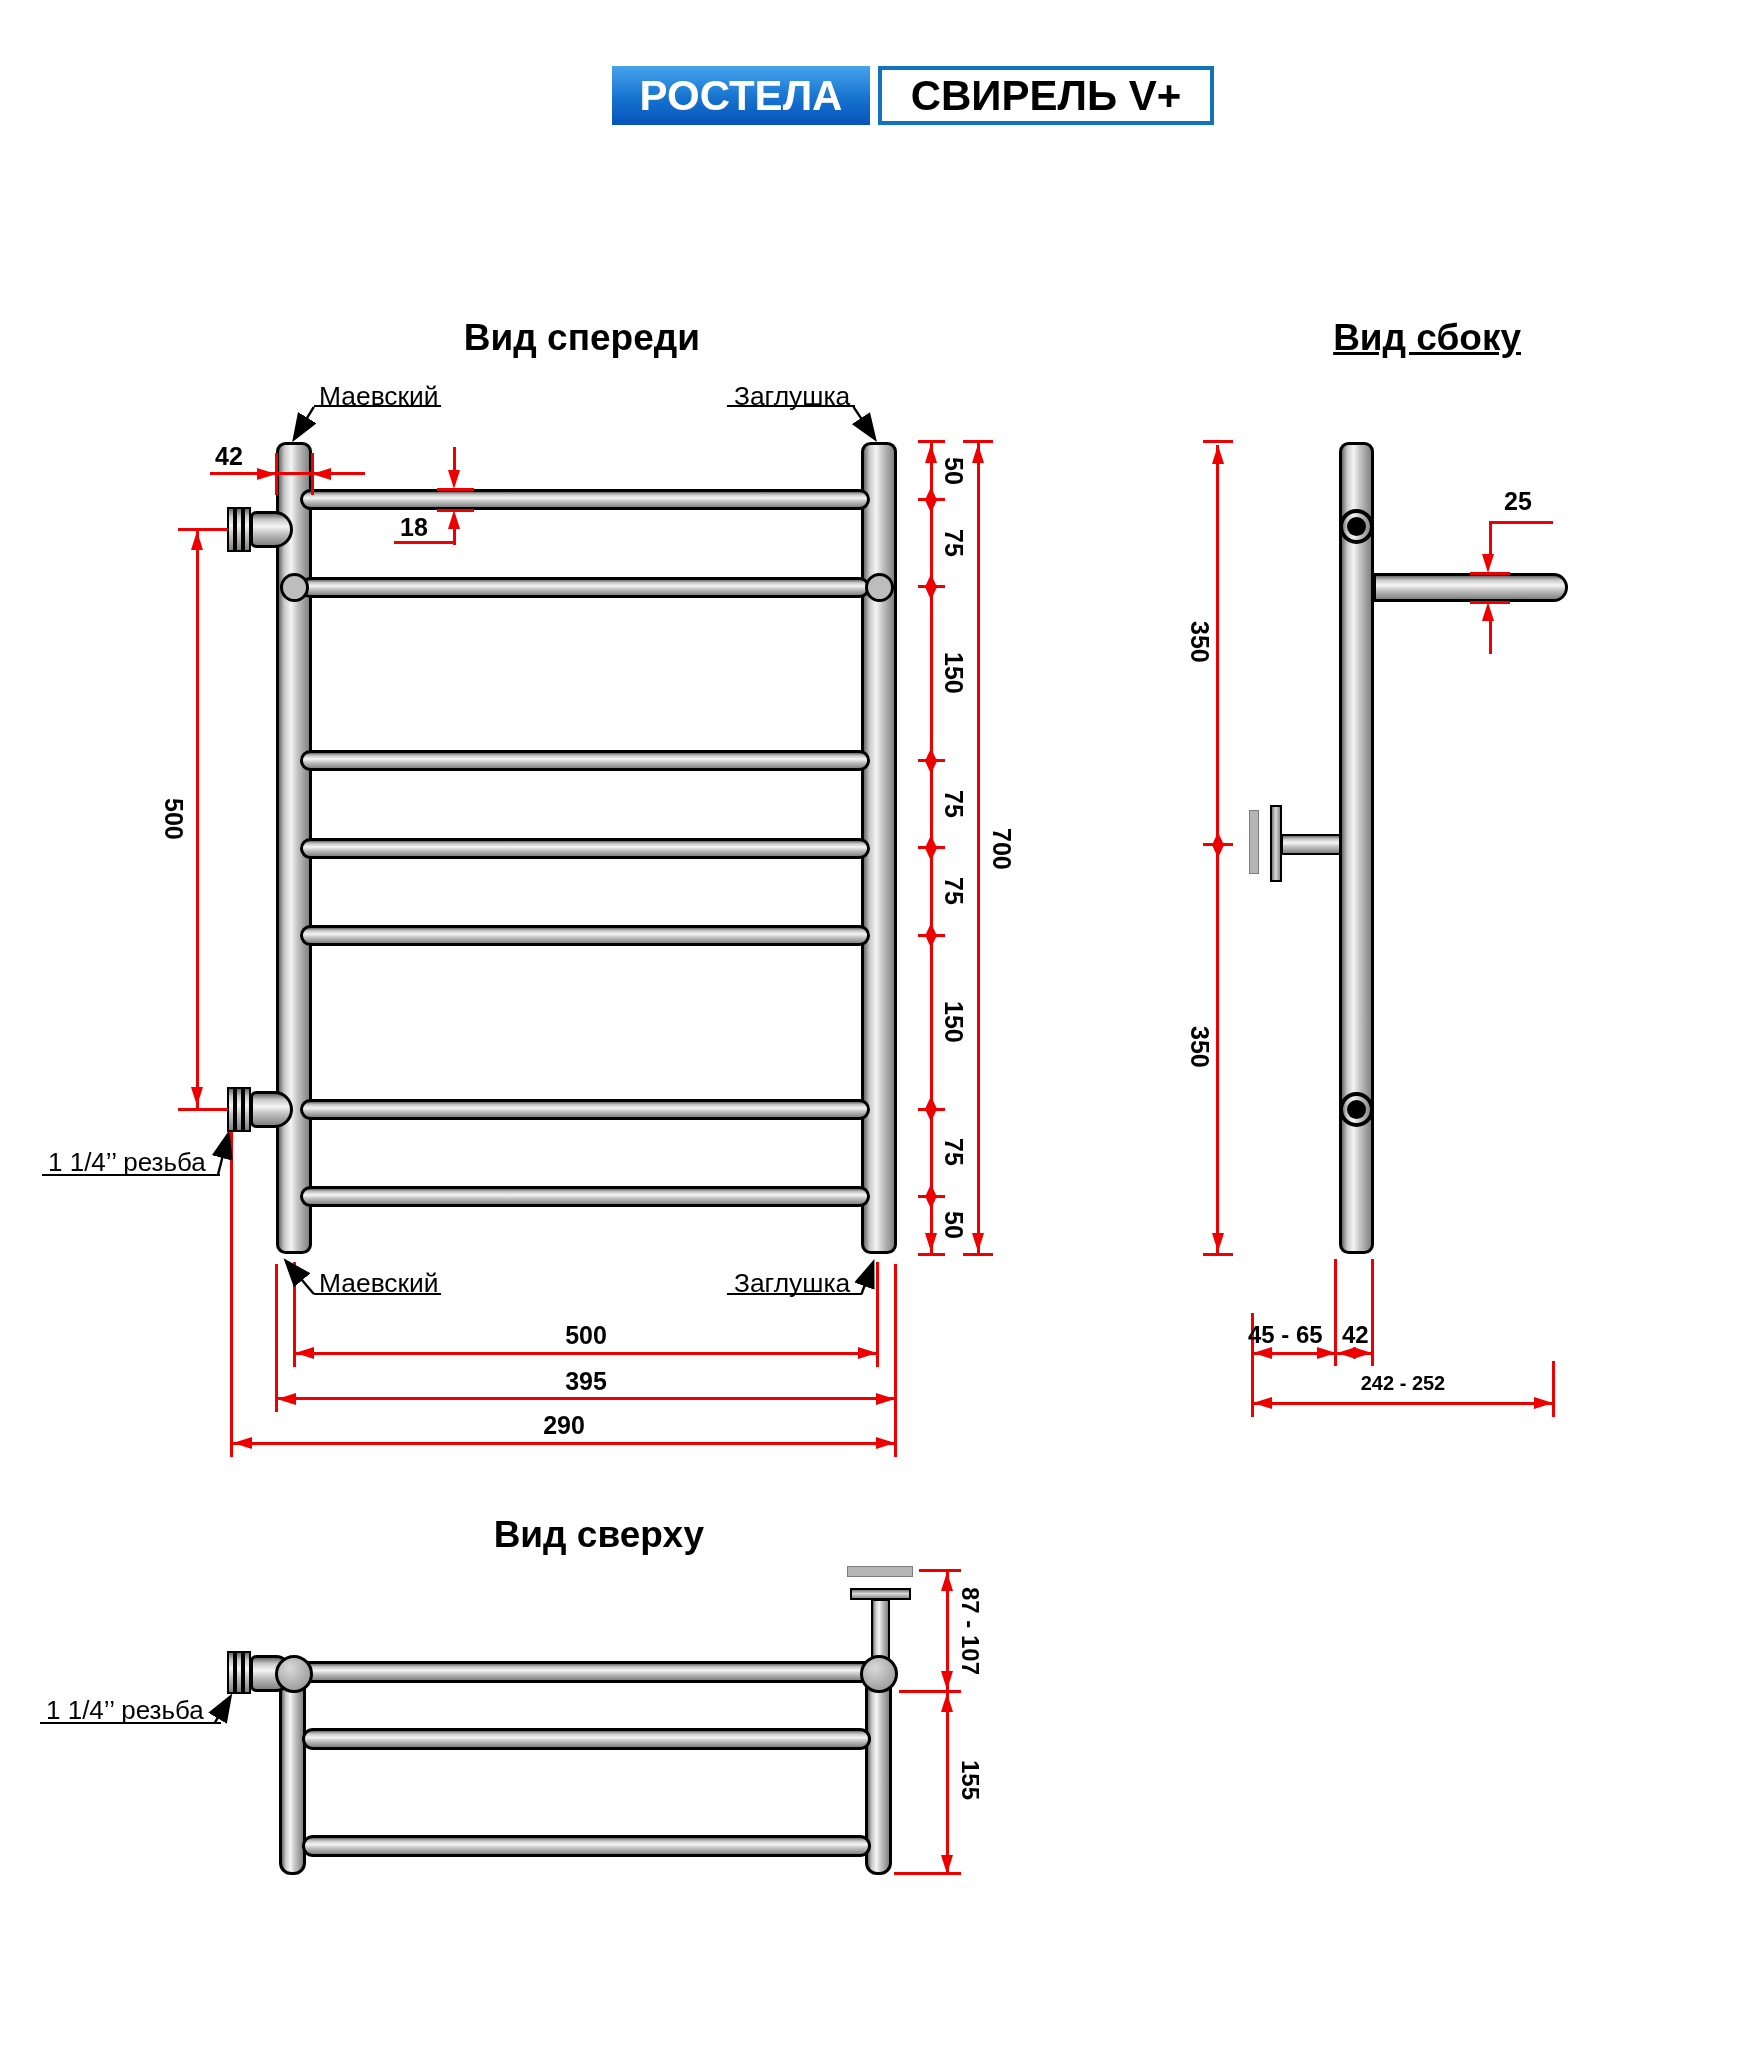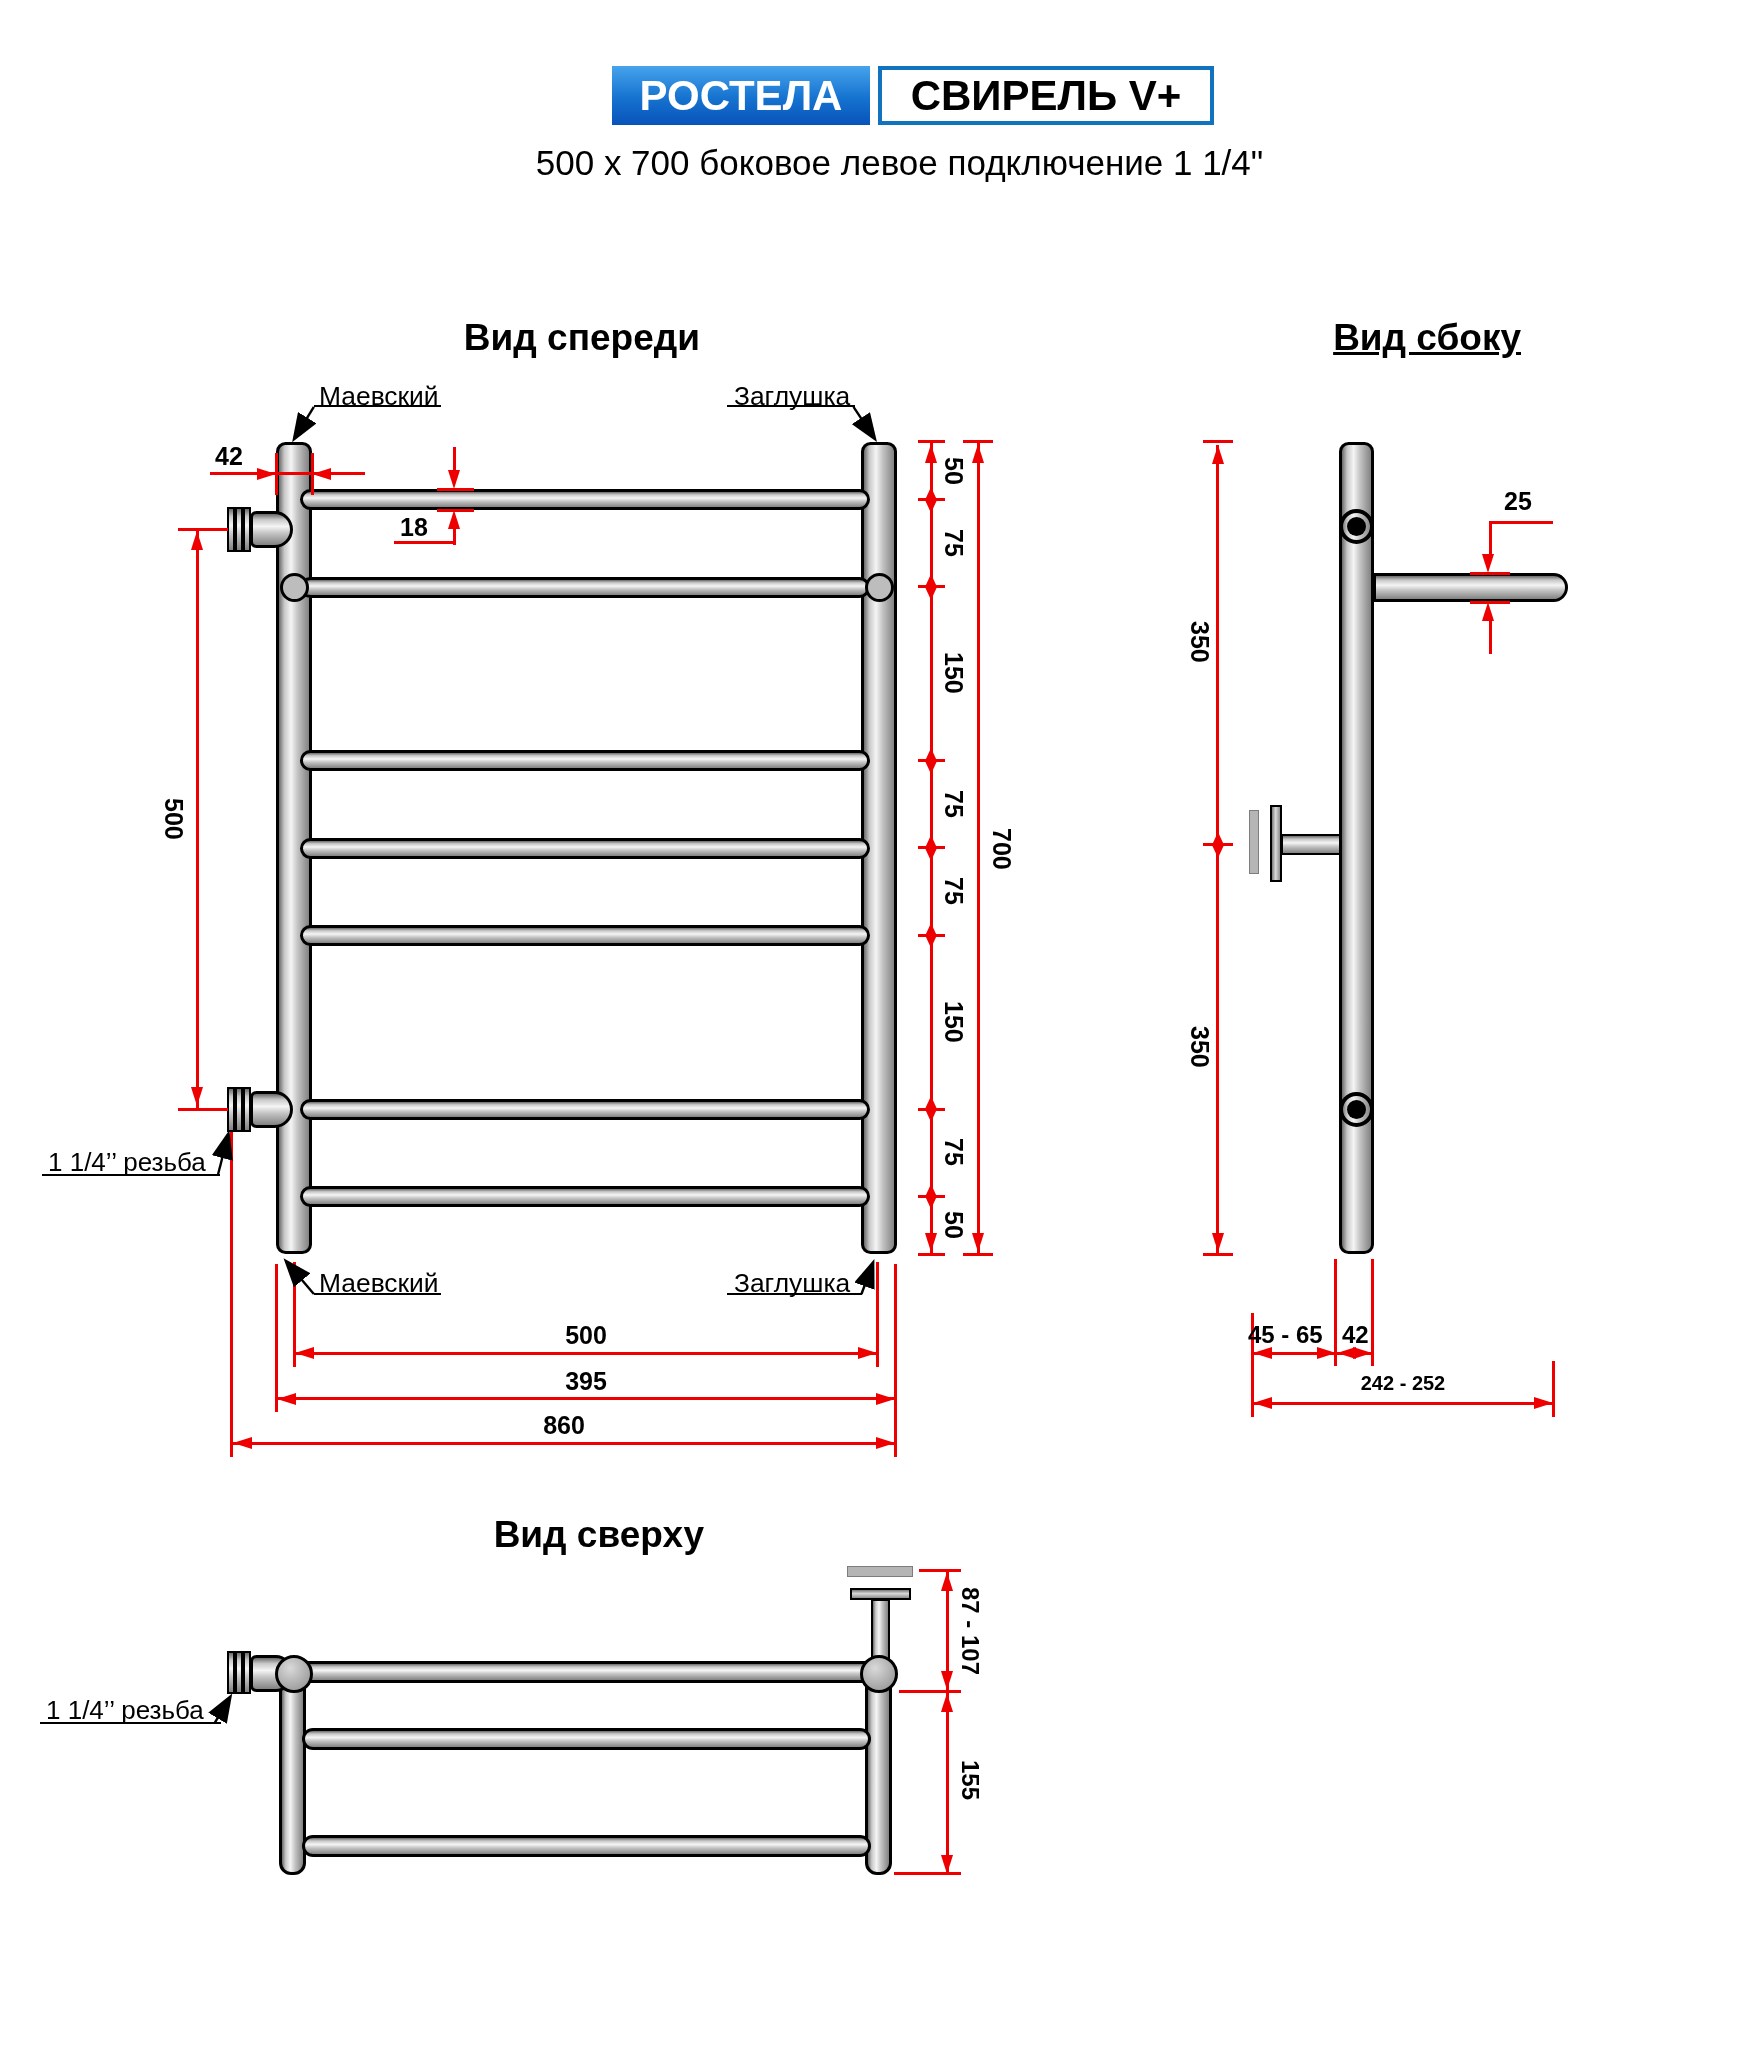--- a/index.html
+++ b/index.html
@@ -30,21 +30,20 @@
 <body>
 
 <div id="stage">
 
   <div class="abs" style="left:878px;top:66px;width:336px;height:59px;background:#fff;border:4px solid #1173be;display:flex;align-items:center;justify-content:center;">
     <span style="color:#000;font-weight:700;font-size:42px;">СВИРЕЛЬ V+</span>
   </div>
   <div class="abs" style="left:612px;top:66px;width:258px;height:59px;background:linear-gradient(180deg,#47a3ec 0%,#1572cf 55%,#0853ba 100%);display:flex;align-items:center;justify-content:center;">
     <span style="color:#fff;font-weight:700;font-size:42px;letter-spacing:0px;">РОСТЕЛА</span>
   </div>
-  <div class="abs cnt" style="left:451px;top:143px;width:897px;height:38px;font-size:35px;font-weight:400;white-space:nowrap;">500 x 700 боковое левое подключение 1 1/4"</div>
 
   <div class="abs vtitle" style="left:460px;top:319px;width:240px;height:38px;">Вид спереди</div>
 
   <div class="abs metal-v" style="left:276px;top:442px;width:36px;height:812px;border-radius:9.6px;z-index:2;"></div>
   <div class="abs metal-v" style="left:861px;top:442px;width:36px;height:812px;border-radius:9.6px;z-index:2;"></div>
 
   <div class="abs metal-h" style="left:300px;top:489px;width:570px;height:21px;border-radius:10.4px;z-index:3;"></div>
   <div class="abs metal-h" style="left:300px;top:577px;width:570px;height:21px;border-radius:10.4px;z-index:3;"></div>
   <div class="abs metal-h" style="left:300px;top:750px;width:570px;height:21px;border-radius:10.4px;z-index:3;"></div>
   <div class="abs metal-h" style="left:300px;top:838px;width:570px;height:21px;border-radius:10.4px;z-index:3;"></div>
@@ -159,21 +158,21 @@
   <div class="abs redl" style="left:894px;top:1385px;width:3.2px;height:27px;z-index:5;"></div>
   <div class="abs aL" style="left:277px;top:1393px;z-index:5;"></div>
   <div class="abs aR" style="left:876px;top:1393px;z-index:5;"></div>
   <div class="abs dimnum cnt" style="left:466px;top:1369px;width:240px;z-index:6;">395</div>
 
   <div class="abs redl" style="left:231px;top:1442px;width:665px;height:3.2px;z-index:5;"></div>
   <div class="abs redl" style="left:230px;top:1430px;width:3.2px;height:27px;z-index:5;"></div>
   <div class="abs redl" style="left:894px;top:1430px;width:3.2px;height:27px;z-index:5;"></div>
   <div class="abs aL" style="left:233px;top:1437px;z-index:5;"></div>
   <div class="abs aR" style="left:876px;top:1437px;z-index:5;"></div>
-  <div class="abs dimnum cnt" style="left:444px;top:1413px;width:240px;z-index:6;">860</div>
+  <div class="abs dimnum cnt" style="left:444px;top:1413px;width:240px;z-index:6;">290</div>
 
   <div class="abs vtitle" style="left:1281px;top:319px;width:240px;height:38px;text-decoration:underline;">Вид сбоку</div>
 
   <div class="abs metal-v" style="left:1339px;top:442px;width:35px;height:812px;border-radius:9.6px;z-index:2;"></div>
 
   <div class="abs metal-h" style="left:1373px;top:573px;width:195px;height:29px;border-radius:0 14.4px 14.4px 0;z-index:3;"></div>
 
   <div class="abs" style="left:1339px;top:509px;width:35px;height:35px;border:4px solid #000;border-radius:50%;z-index:4;"></div>
   <div class="abs blk" style="left:1347px;top:517px;width:19px;height:19px;border-radius:50%;z-index:4;"></div>
   <div class="abs" style="left:1339px;top:1092px;width:35px;height:35px;border:4px solid #000;border-radius:50%;z-index:4;"></div>

